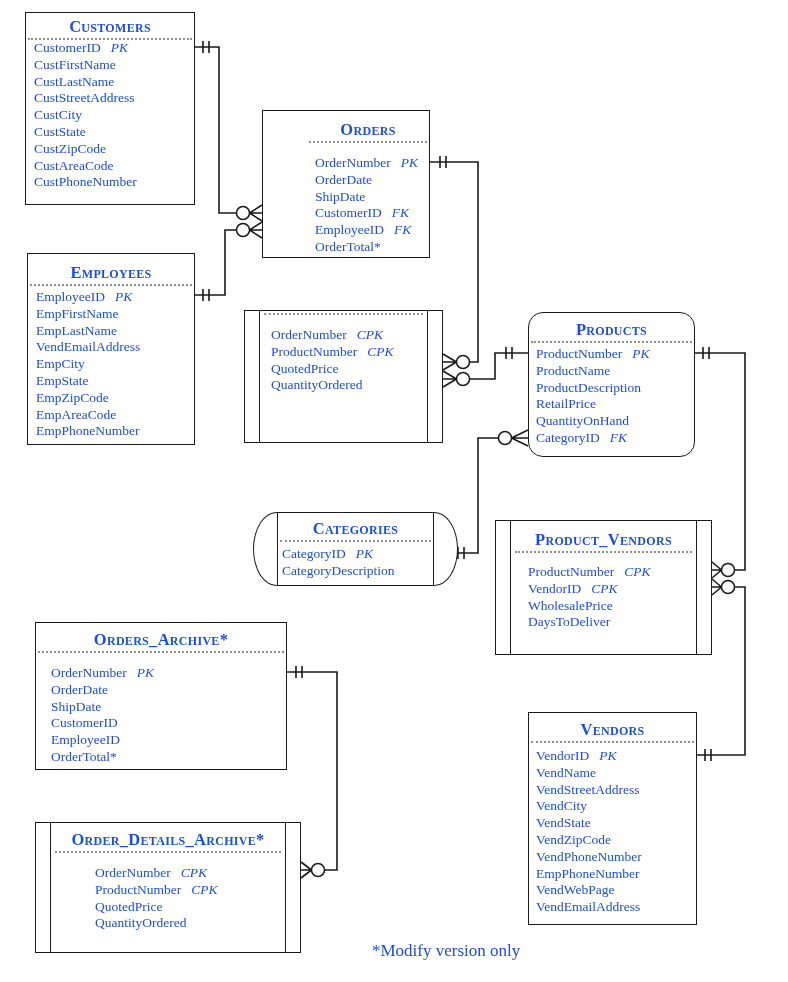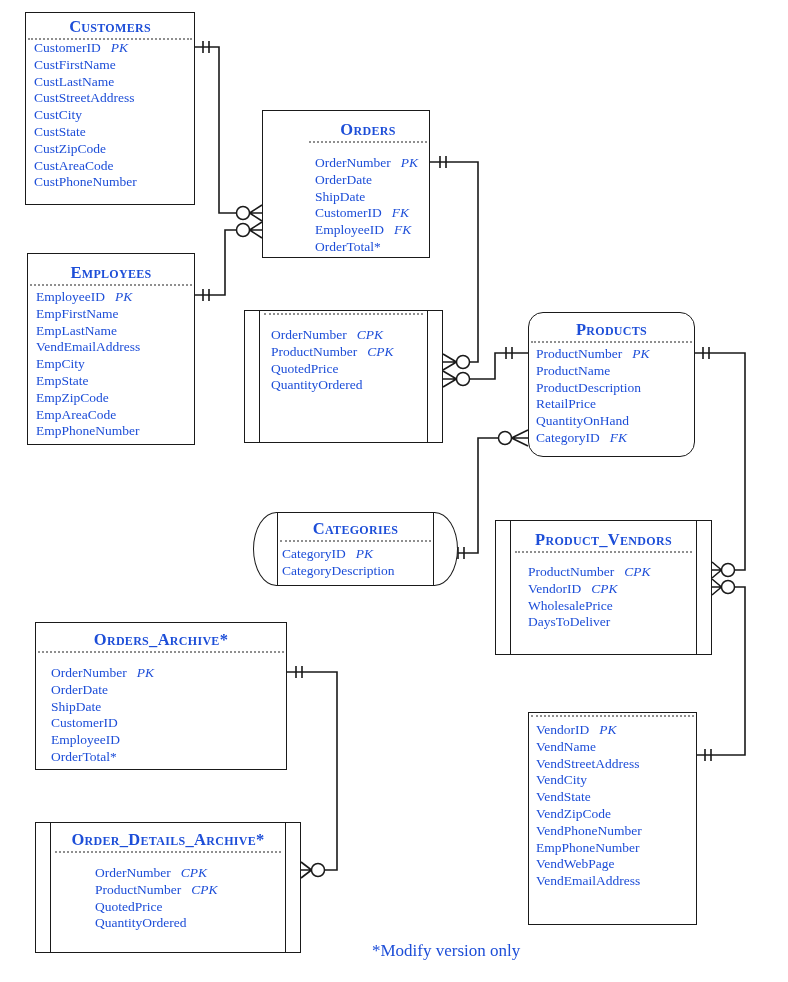--- a/index.html
+++ b/index.html
@@ -352,20 +352,21 @@
           <div class="frow">
             <span class="fname">OrderTotal*</span>
             <span class="fkey"></span>
           </div>
         </div>
     </div>
   </div>
 
   <div class="entity" style="left:528px;top:712px;width:169px;height:213px;--tp:7px;--fg:5px;--np:7px;--kp:20px;">
     <div class="body">
+      <div class="title">Vendors</div>
       <div class="sep"></div>
       <div class="fields">
           <div class="frow">
             <span class="fname">VendorID</span>
             <span class="fkey">PK</span>
           </div>
           <div class="frow">
             <span class="fname">VendName</span>
             <span class="fkey"></span>
           </div>

